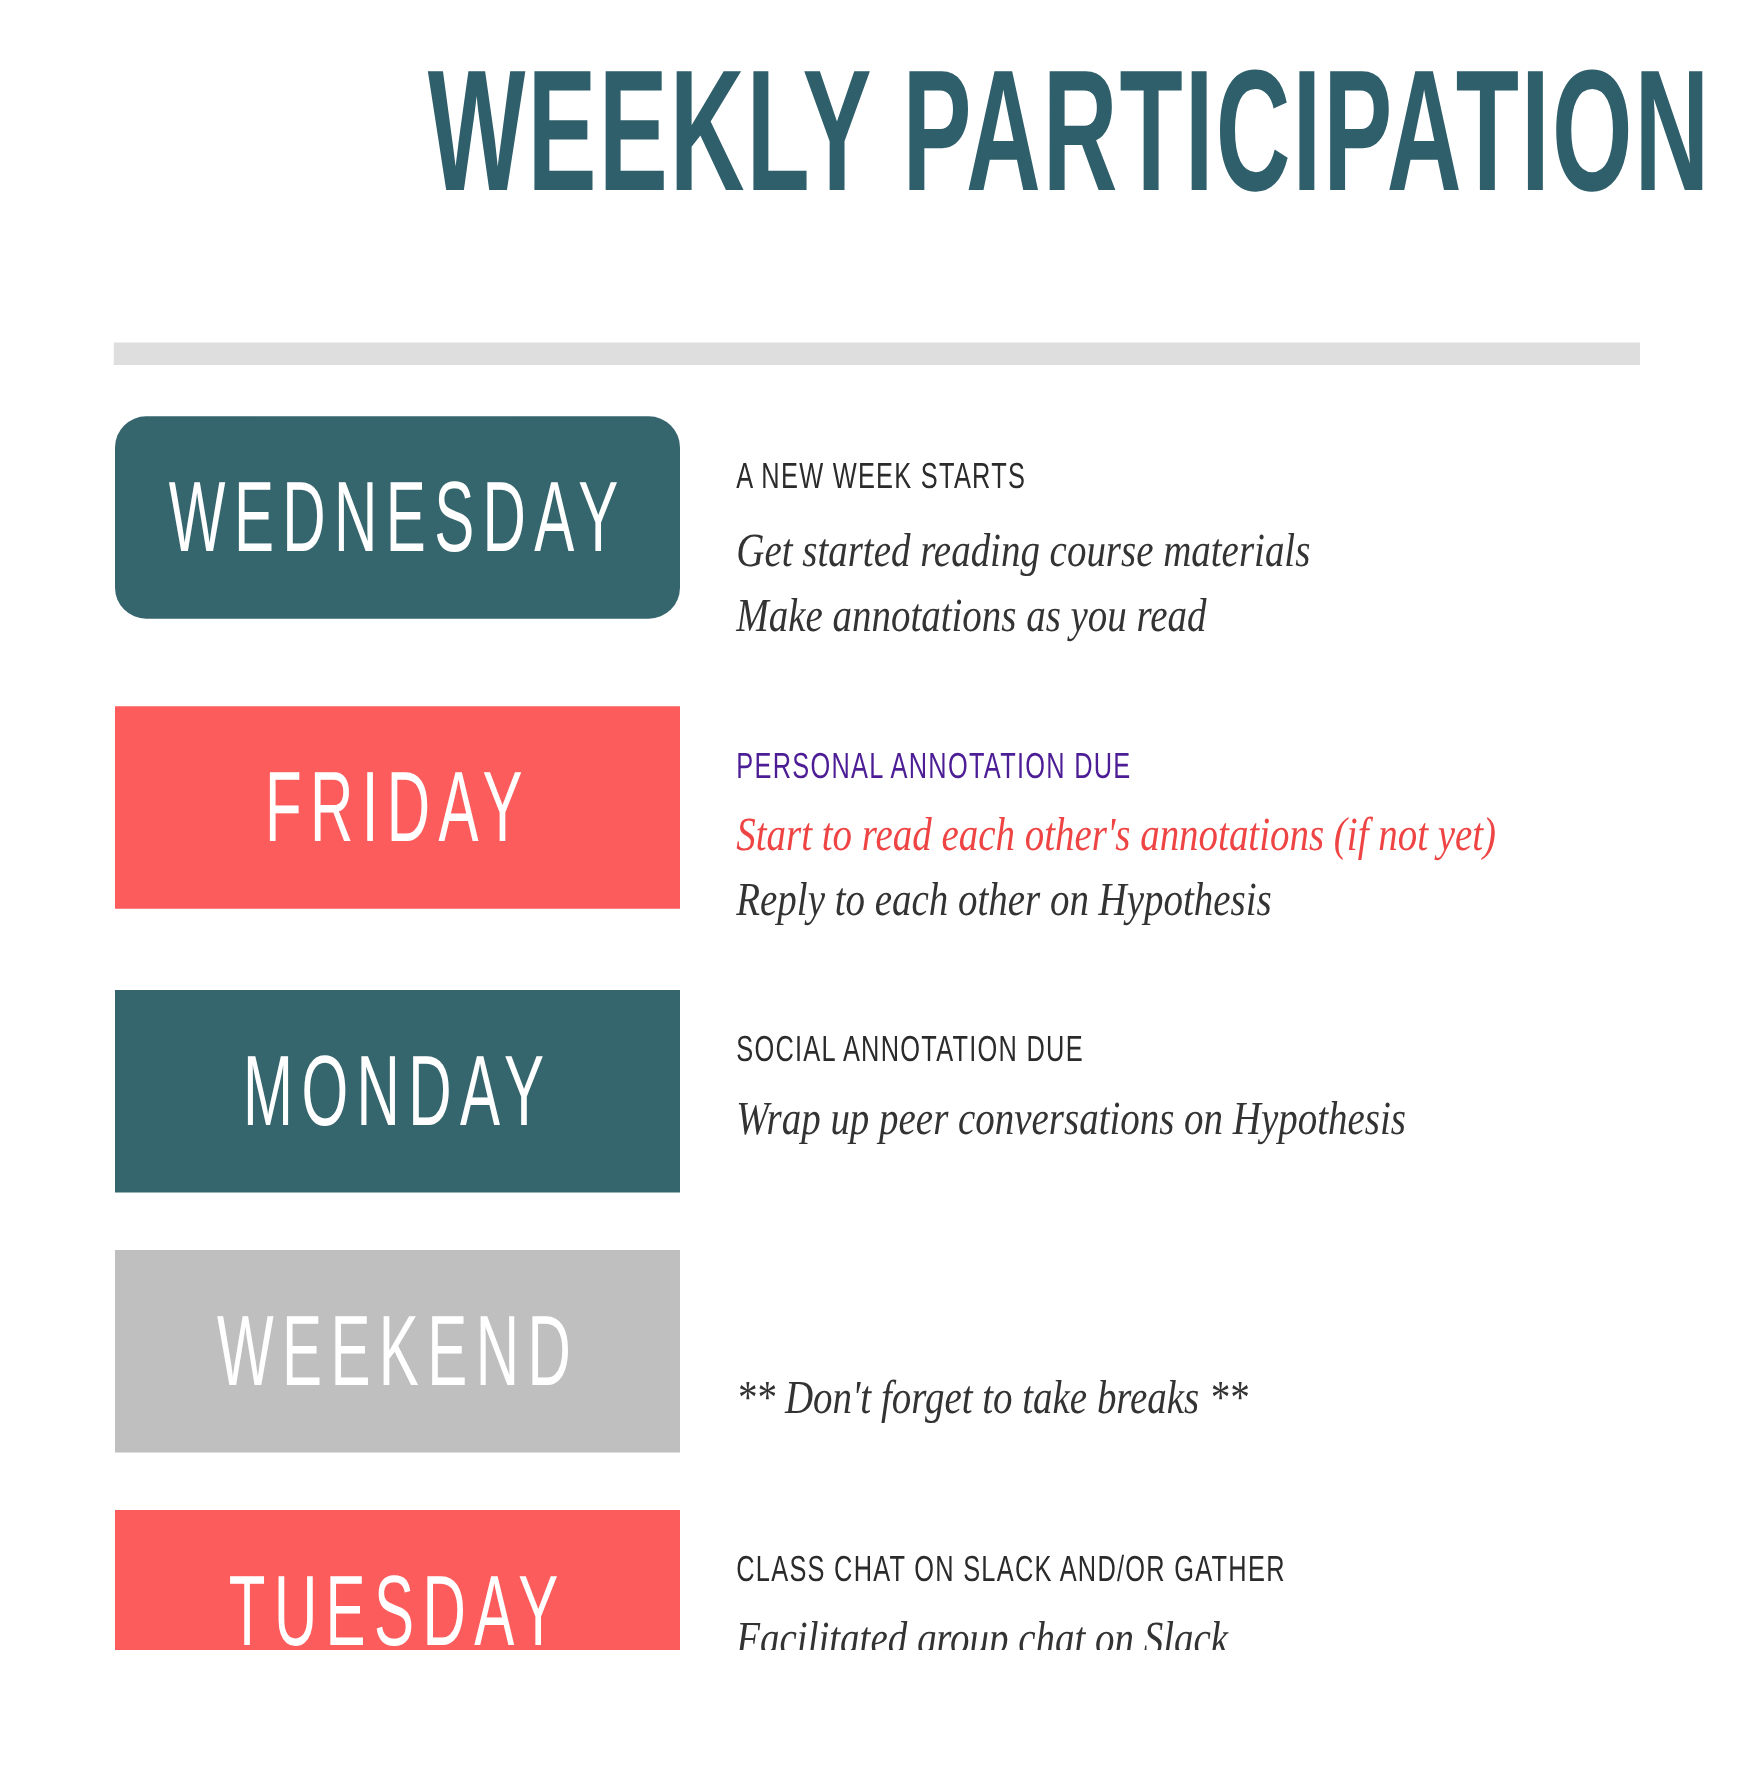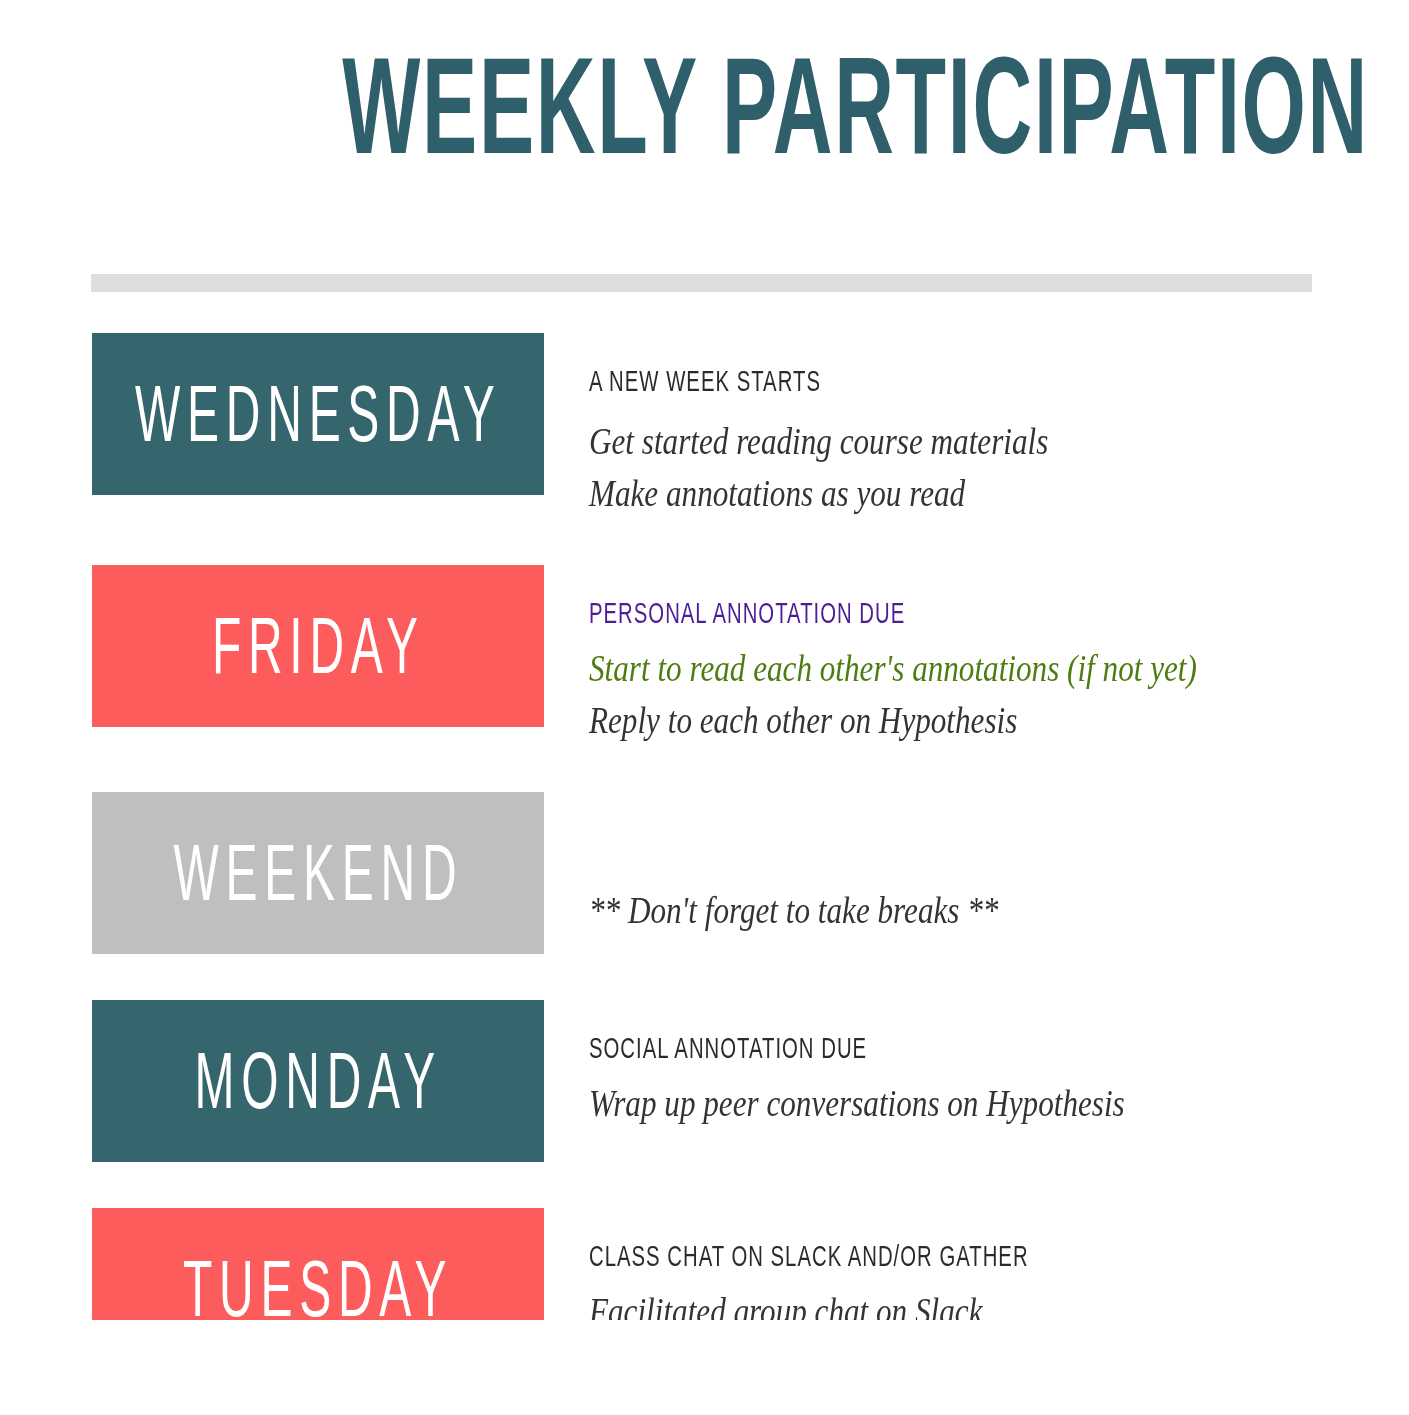--- a/index.html
+++ b/index.html
@@ -106,21 +106,21 @@
 
   <div class="title-wrap">
     <div class="title" style="color: rgb(47, 95, 107);">WEEKLY PARTICIPATION</div>
   </div>
 
   <div class="divider" style="background-color: rgb(222, 222, 222);"></div>
 
   <div class="rows">
 
     <div class="row">
-      <div class="day-block" style="background-color: rgb(53, 102, 109);">
+      <div class="day-block" style="background-color: rgb(53, 102, 109); border-radius: 25px;">
         <span class="day-label">WEDNESDAY</span>
       </div>
       <div class="text-col">
         <div class="heading" style="color: rgb(43, 43, 43);">
           <span>A NEW WEEK STARTS</span>
         </div>
         <div class="line" style="color: rgb(51, 51, 51); margin-top: 19px;">
           <span>Get started reading course materials</span>
         </div>
         <div class="line" style="color: rgb(51, 51, 51);">
@@ -130,50 +130,50 @@
     </div>
 
     <div class="row">
       <div class="day-block" style="background-color: rgb(253, 92, 92);">
         <span class="day-label">FRIDAY</span>
       </div>
       <div class="text-col">
         <div class="heading" style="color: #4c1d95;">
           <span>PERSONAL ANNOTATION DUE</span>
         </div>
-        <div class="line" style="color: #4d7c0f; text-decoration: underline;">
+        <div class="line" style="color: #ef4444; text-decoration: underline;">
           <span>Start to read each other's annotations (if not yet)</span>
         </div>
         <div class="line" style="color: rgb(51, 51, 51);">
           <span>Reply to each other on Hypothesis</span>
-        </div>
-      </div>
-    </div>
-
-    <div class="row">
-      <div class="day-block" style="background-color: rgb(191, 191, 191);">
-        <span class="day-label">WEEKEND</span>
-      </div>
-      <div class="text-col weekend">
-        <div class="line" style="color: rgb(51, 51, 51);">
-          <span>** Don't forget to take breaks **</span>
         </div>
       </div>
     </div>
 
     <div class="row">
       <div class="day-block" style="background-color: rgb(53, 102, 109);">
         <span class="day-label">MONDAY</span>
       </div>
       <div class="text-col">
         <div class="heading" style="color: rgb(43, 43, 43);">
           <span>SOCIAL ANNOTATION DUE</span>
         </div>
         <div class="line" style="color: rgb(51, 51, 51);">
           <span>Wrap up peer conversations on Hypothesis</span>
+        </div>
+      </div>
+    </div>
+
+    <div class="row">
+      <div class="day-block" style="background-color: rgb(191, 191, 191);">
+        <span class="day-label">WEEKEND</span>
+      </div>
+      <div class="text-col weekend">
+        <div class="line" style="color: rgb(51, 51, 51);">
+          <span>** Don't forget to take breaks **</span>
         </div>
       </div>
     </div>
 
     <div class="row">
       <div class="day-block" style="background-color: rgb(253, 92, 92); align-items: center;">
         <span class="day-label">TUESDAY</span>
       </div>
       <div class="text-col">
         <div class="heading" style="color: rgb(43, 43, 43);">

